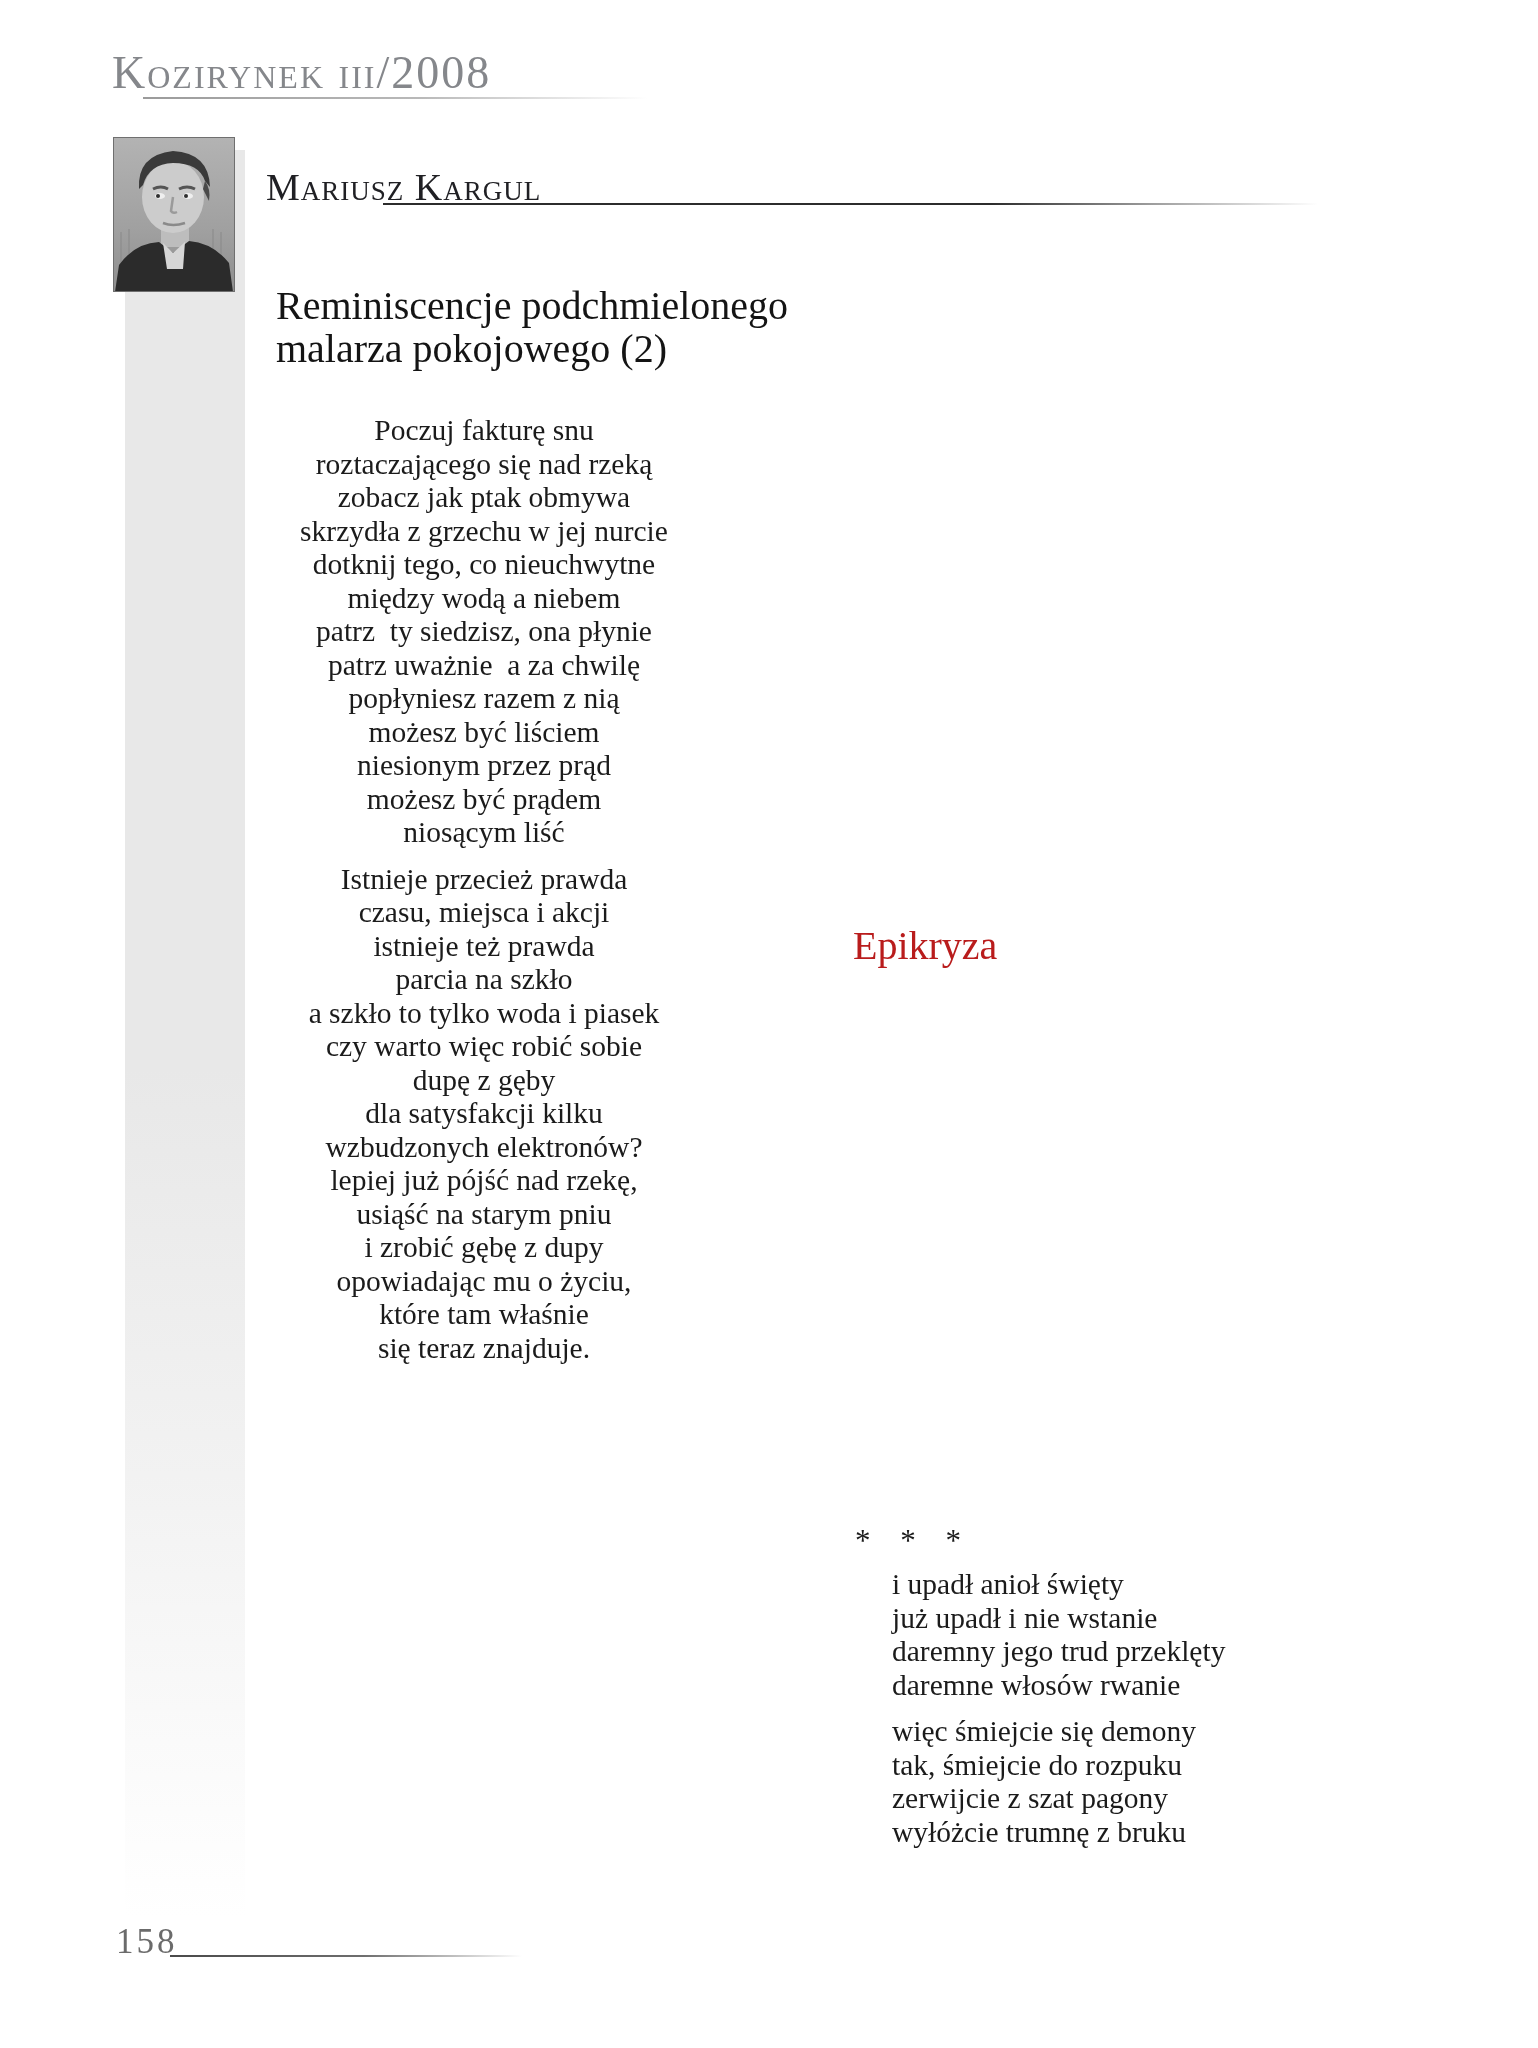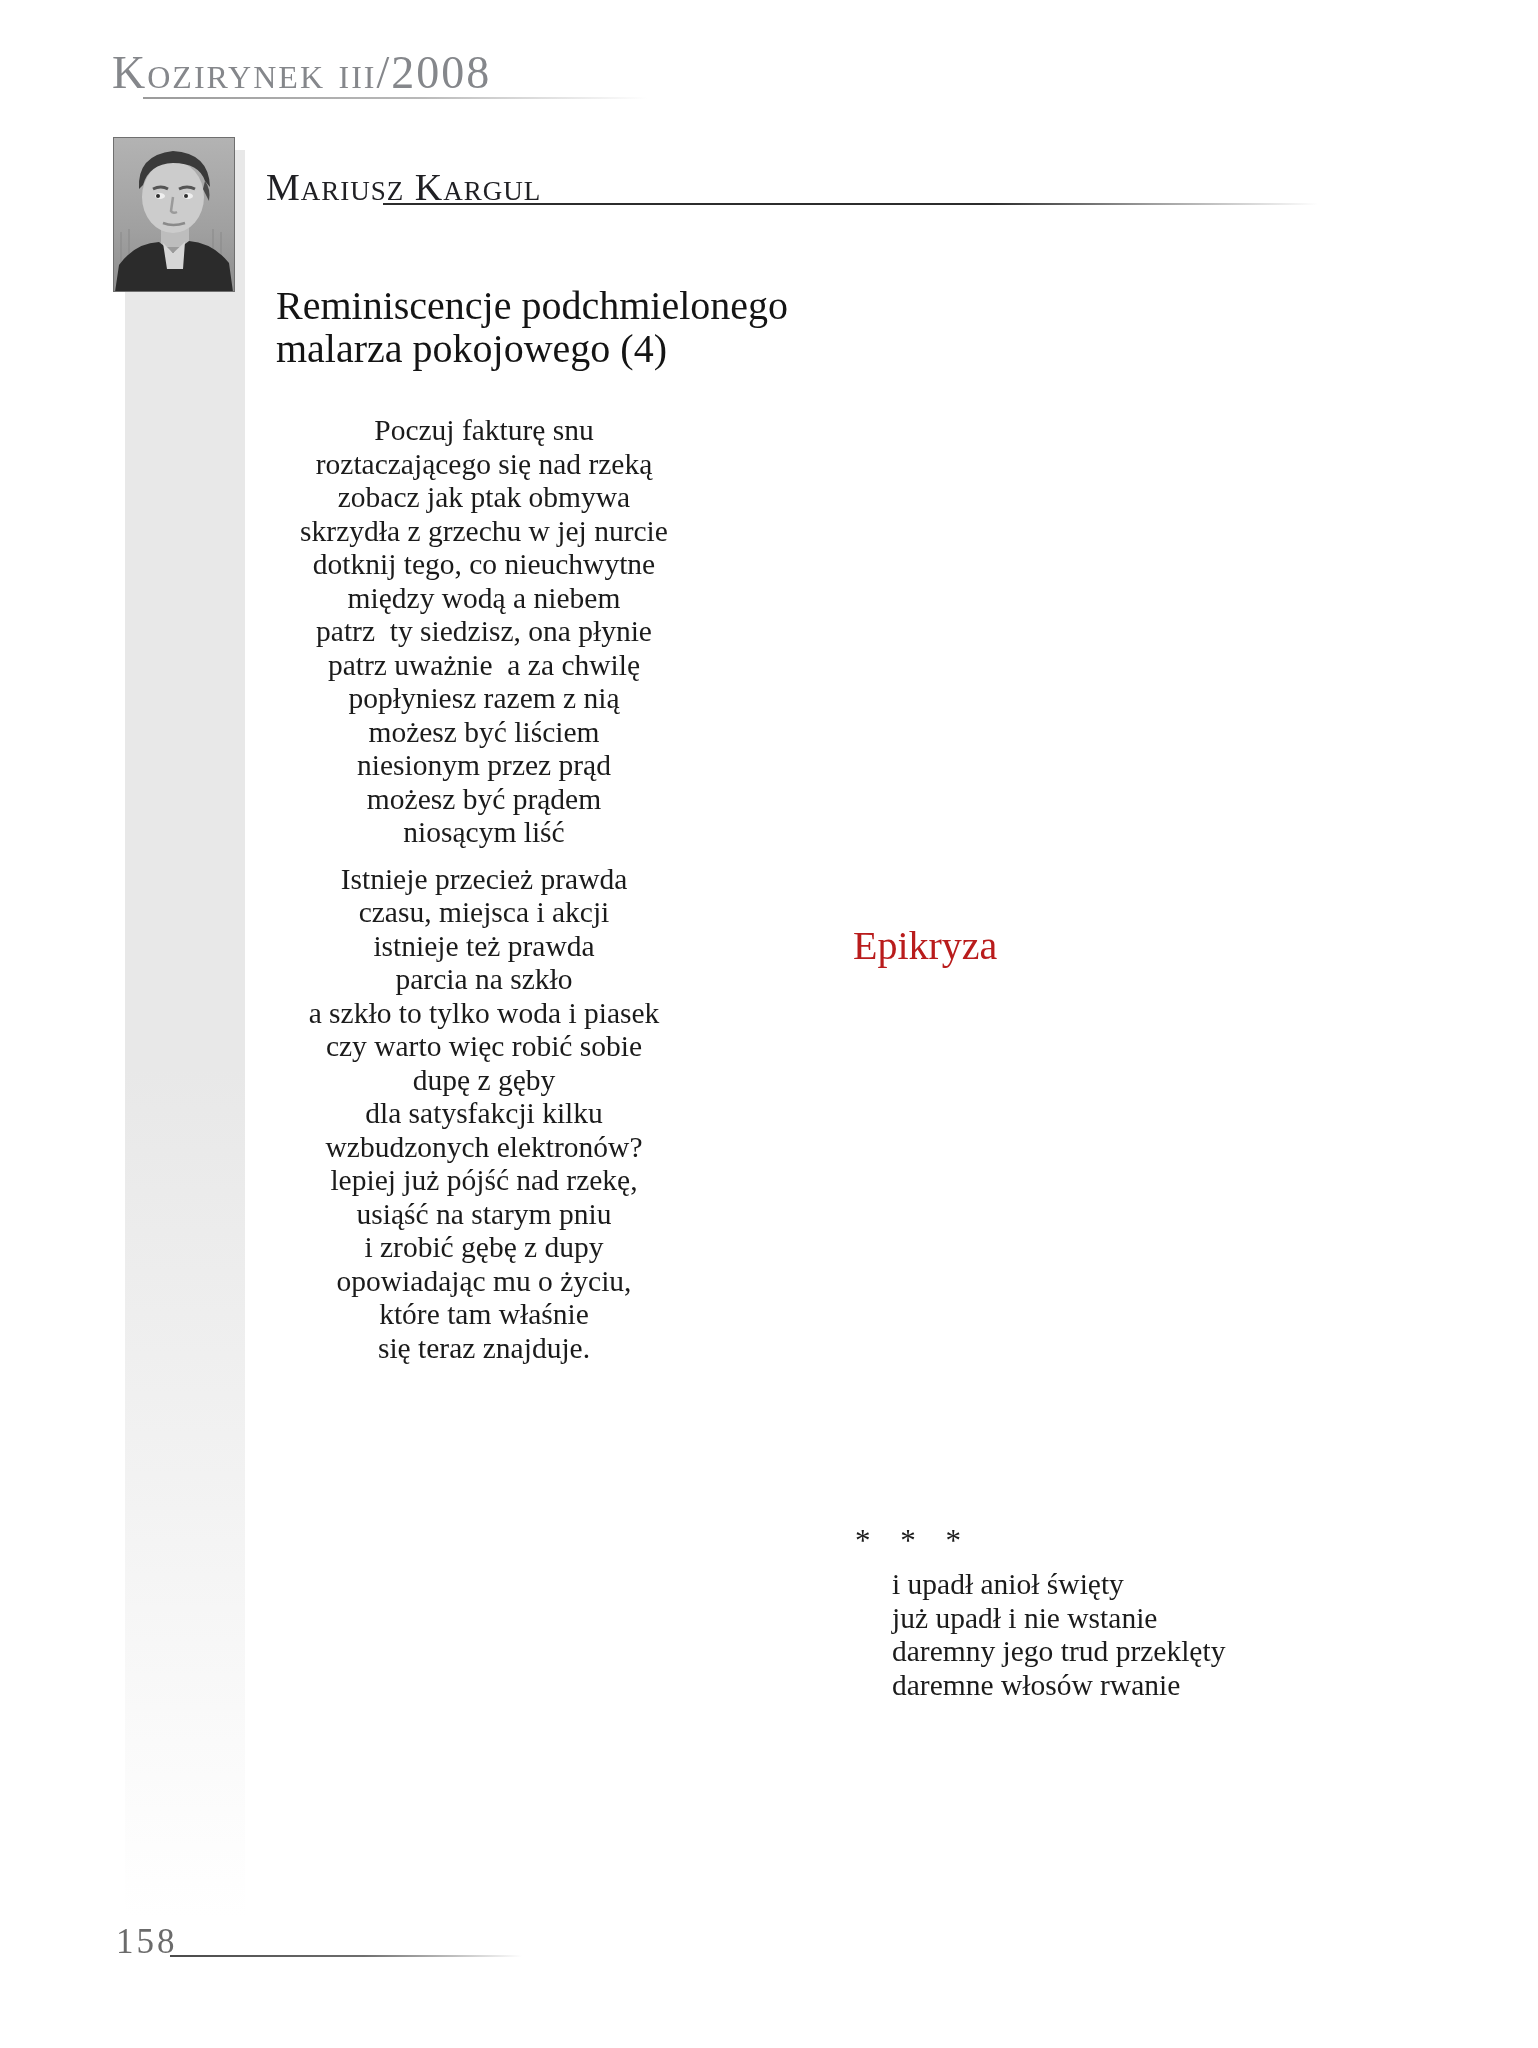--- a/index.html
+++ b/index.html
@@ -134,21 +134,21 @@
       <path d="M50 106 L60 116 L72 105 L70 132 L54 132 Z" fill="#d6d6d6"></path>
 
       <rect x="0.5" y="0.5" width="121" height="154" fill="none" stroke="#6f6f6f" stroke-width="1"></rect>
     </svg>
   </div>
 
   <div class="author-name">Mariusz Kargul</div>
   <div class="author-rule"></div>
 
   <div class="poem-title">Reminiscencje podchmielonego
-malarza pokojowego (4)</div>
+malarza pokojowego (2)</div>
   <div class="poem" id="poem-left">
     <div class="stanza">Poczuj fakturę snu
 roztaczającego się nad rzeką
 zobacz jak ptak obmywa
 skrzydła z grzechu w jej nurcie
 dotknij tego, co nieuchwytne
 między wodą a niebem
 patrz&nbsp; ty siedzisz, ona płynie
 patrz uważnie&nbsp; a za chwilę
 popłyniesz razem z nią
@@ -174,18 +174,22 @@
   </div>
 
   <div class="section-heading">Epikryza</div>
 
   <div class="stars-heading">* * *</div>
   <div class="poem" id="poem-untitled">
     <div class="stanza">i upadł anioł święty
 już upadł i nie wstanie
 daremny jego trud przeklęty
 daremne włosów rwanie</div>
+    <div class="stanza">więc śmiejcie się demony
+tak, śmiejcie do rozpuku
+zerwijcie z szat pagony
+wyłóżcie trumnę z bruku</div>
   </div>
 
   <div class="page-number">158</div>
   <div class="footer-rule"></div>
 
 </div>
 
 </body></html>

